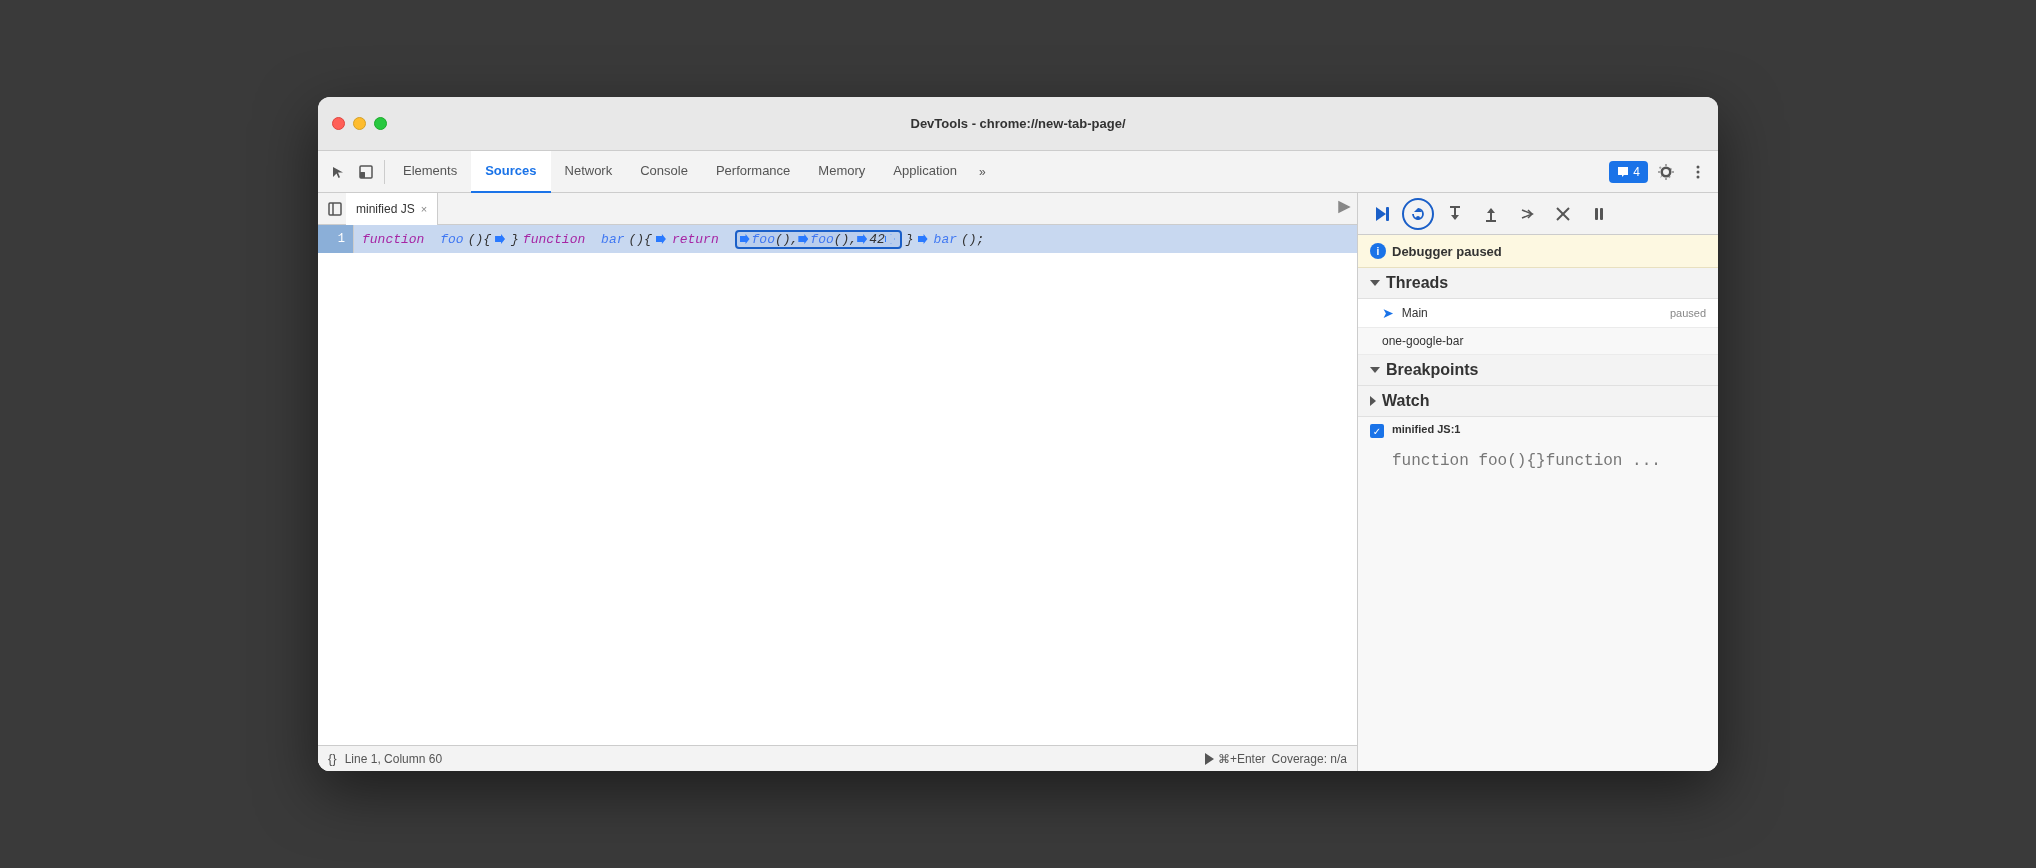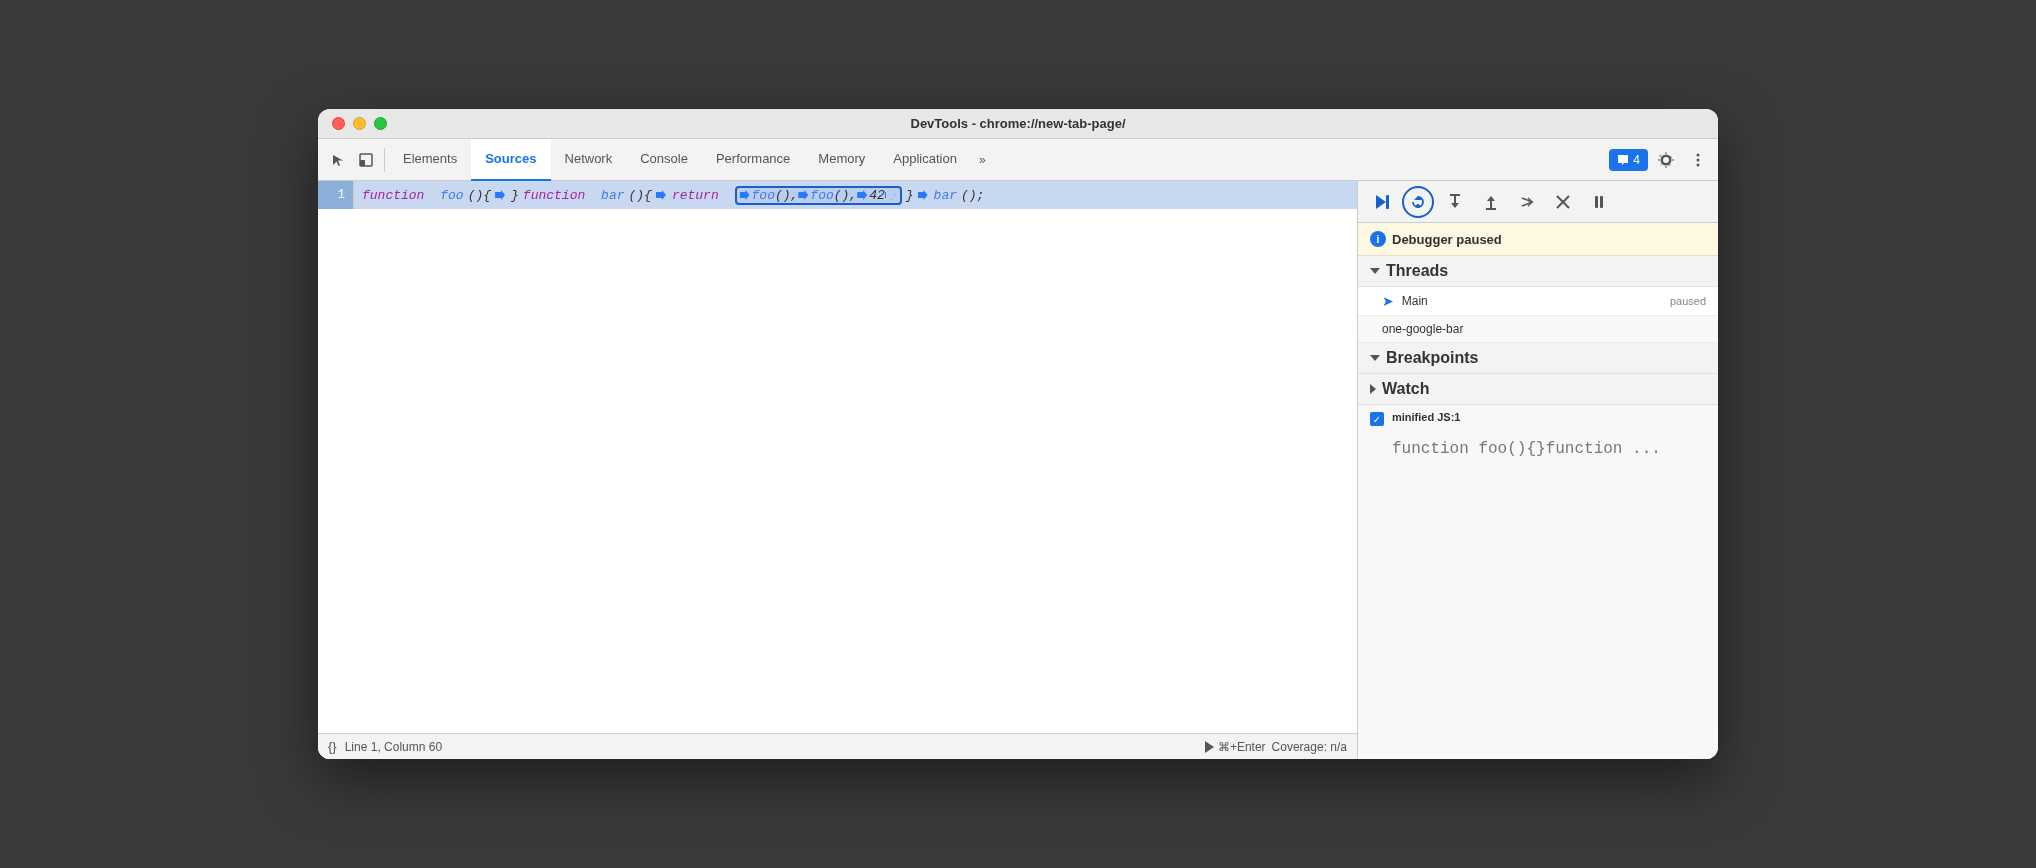--- a/index.html
+++ b/index.html
@@ -13,21 +13,21 @@
     }
     .window {
       width: 1400px;
       background: #f0f0f0;
       border-radius: 12px;
       overflow: hidden;
       box-shadow: 0 20px 60px rgba(0,0,0,0.5);
     }
     .titlebar {
       background: #e8e8e8;
-      height: 30px;
+      height: 54px;
       display: flex;
       align-items: center;
       padding: 0 14px;
       border-bottom: 1px solid #ccc;
       position: relative;
     }
     .traffic-lights {
       display: flex;
       gap: 8px;
     }
@@ -491,20 +491,37 @@
             <circle cx="8" cy="13" r="1.5"></circle>
           </svg>
         </div>
       </div>
     </div>
 
     <div class="main-content">
 
       <div class="left-panel">
 
+        <div class="file-tab-bar">
+          <div class="sidebar-toggle">
+            <svg width="14" height="14" viewBox="0 0 14 14" fill="none" stroke="#555" stroke-width="1.5">
+              <rect x="1" y="1" width="12" height="12" rx="1"></rect>
+              <line x1="5" y1="1" x2="5" y2="13"></line>
+            </svg>
+          </div>
+          <div class="file-tab">
+            <span>minified JS</span>
+            <span class="file-tab-close">×</span>
+          </div>
+          <div class="file-tab-right">
+            <svg width="14" height="14" viewBox="0 0 14 14" fill="none" stroke="#888" stroke-width="1.5">
+              <polygon points="2,2 12,7 2,12" fill="#888"></polygon>
+            </svg>
+          </div>
+        </div>
 
         <div class="code-area">
           <div class="code-line highlighted">
             <div class="line-number">
               <span>1</span>
             </div>
             <div class="code-content">
               <span class="code-keyword">function</span>&nbsp;
               <span class="code-funcname">foo</span>
               <span>(){</span>

